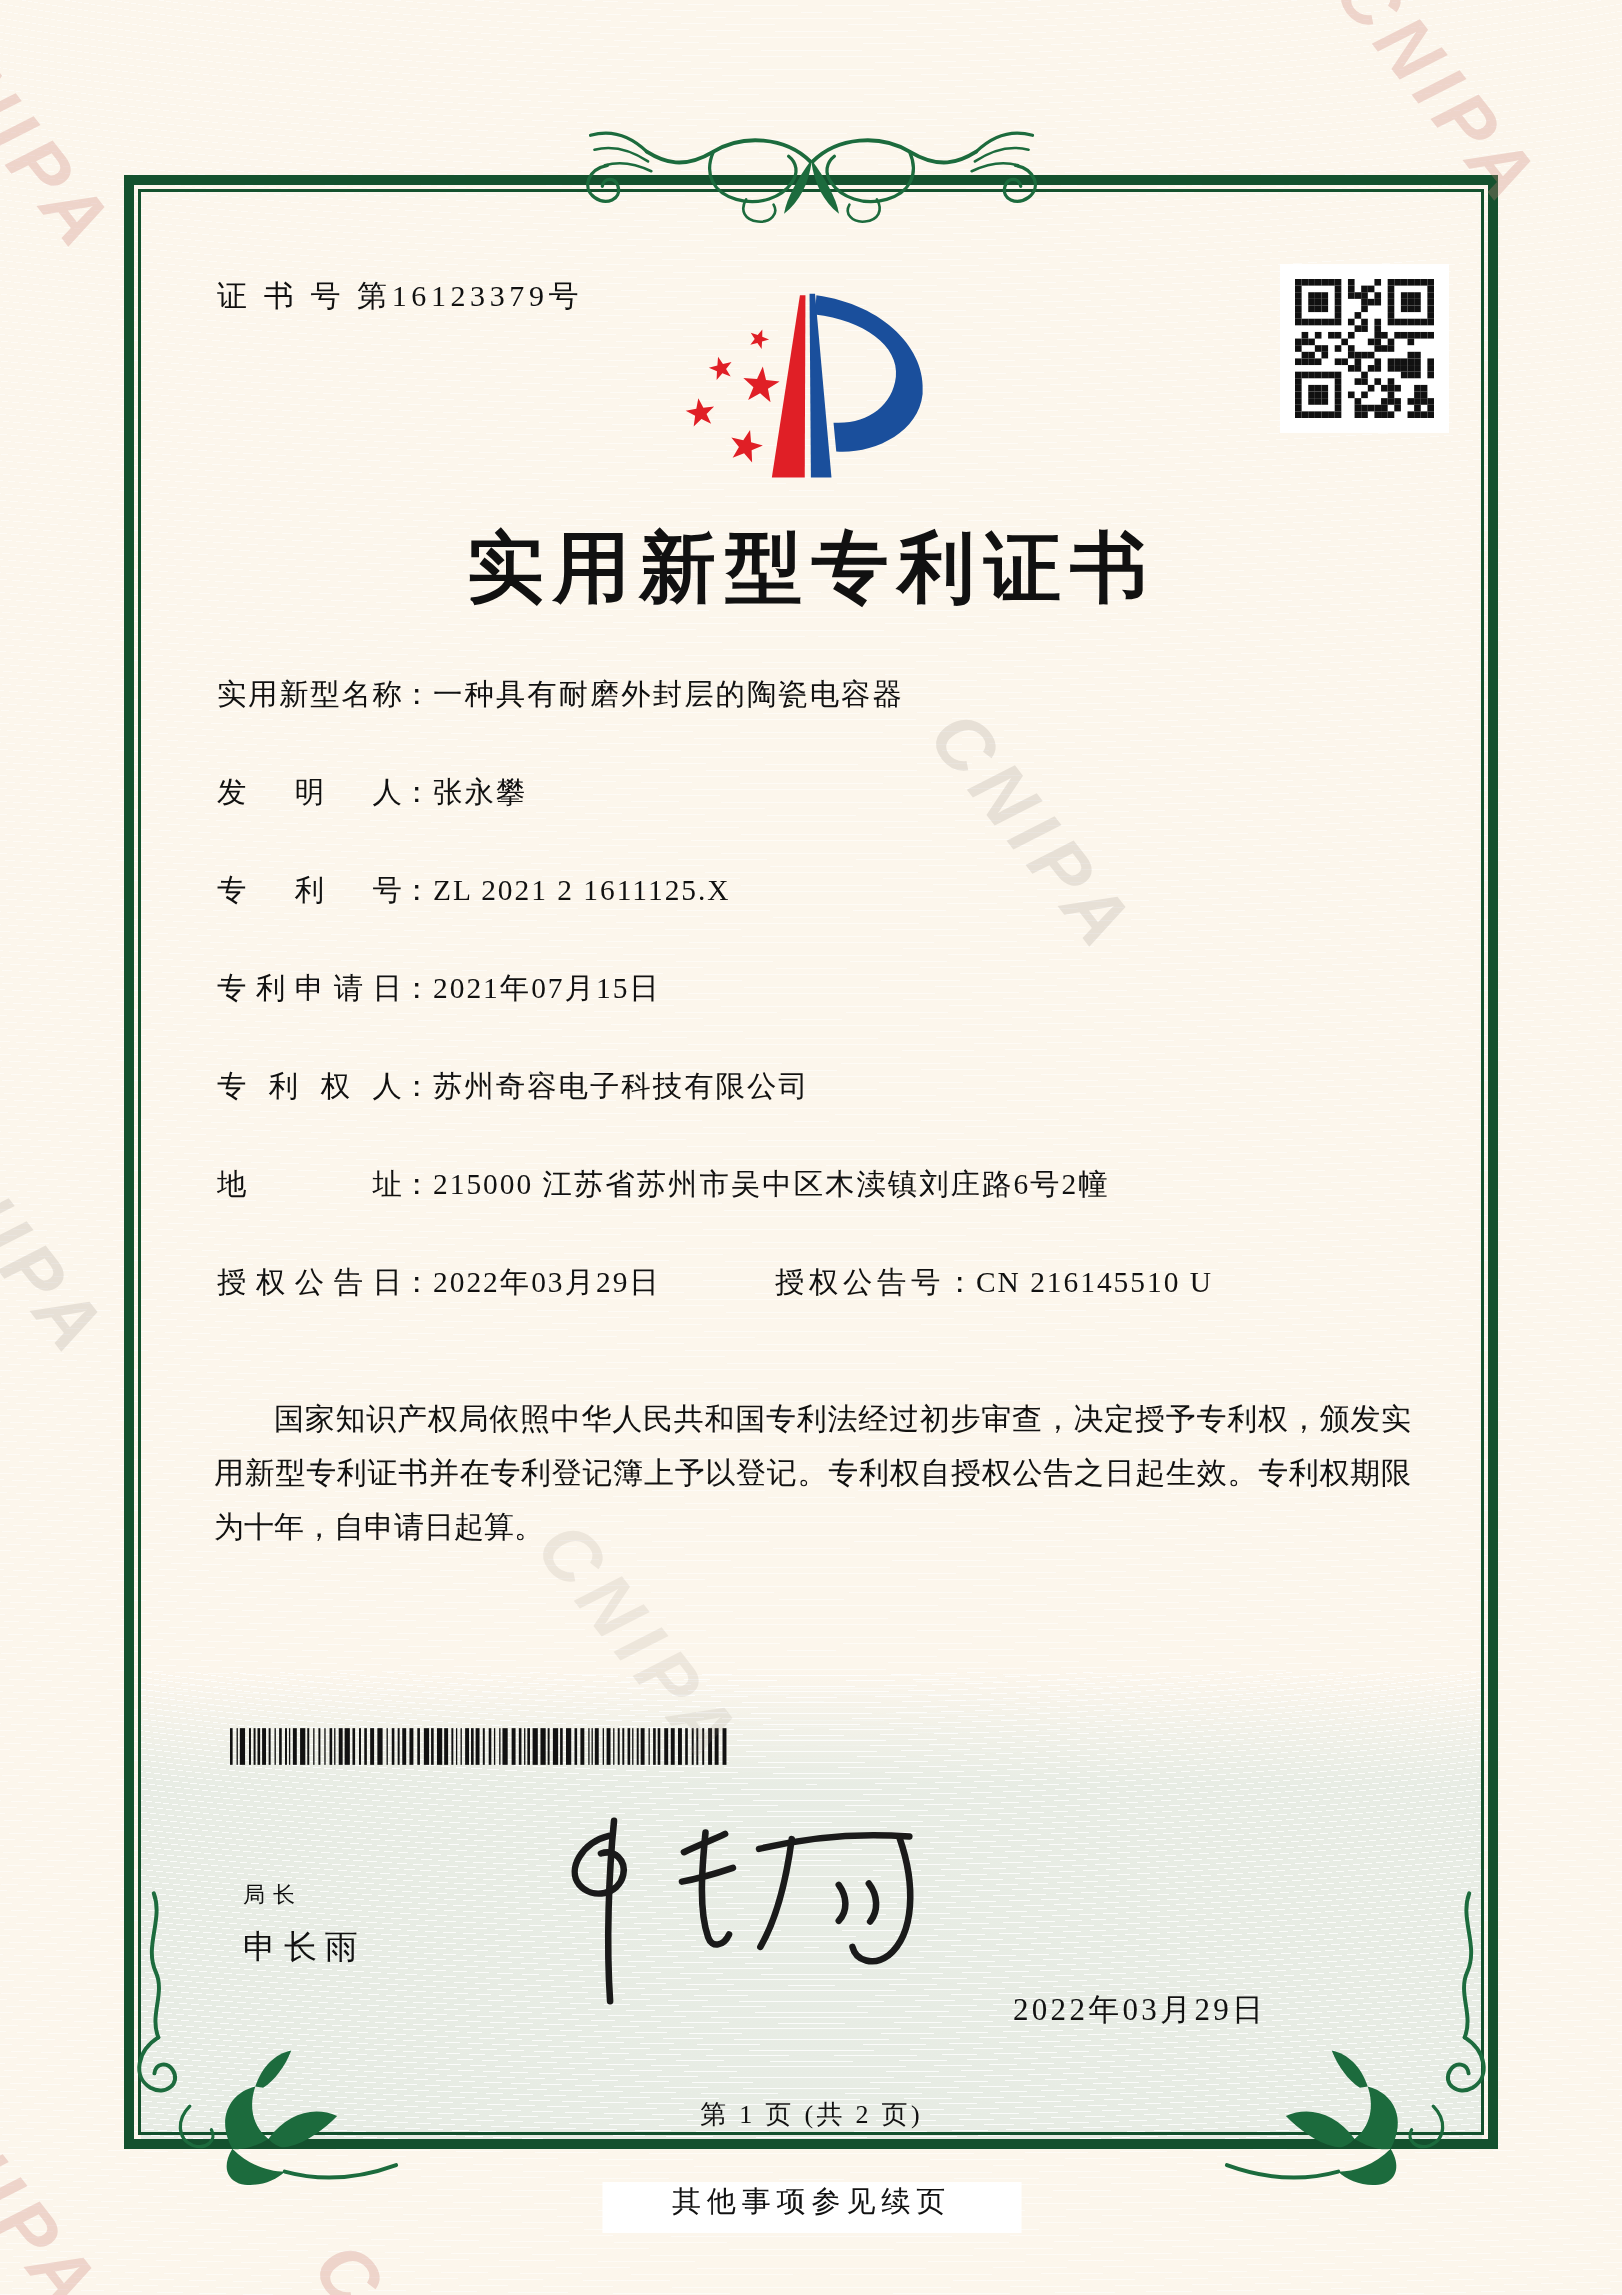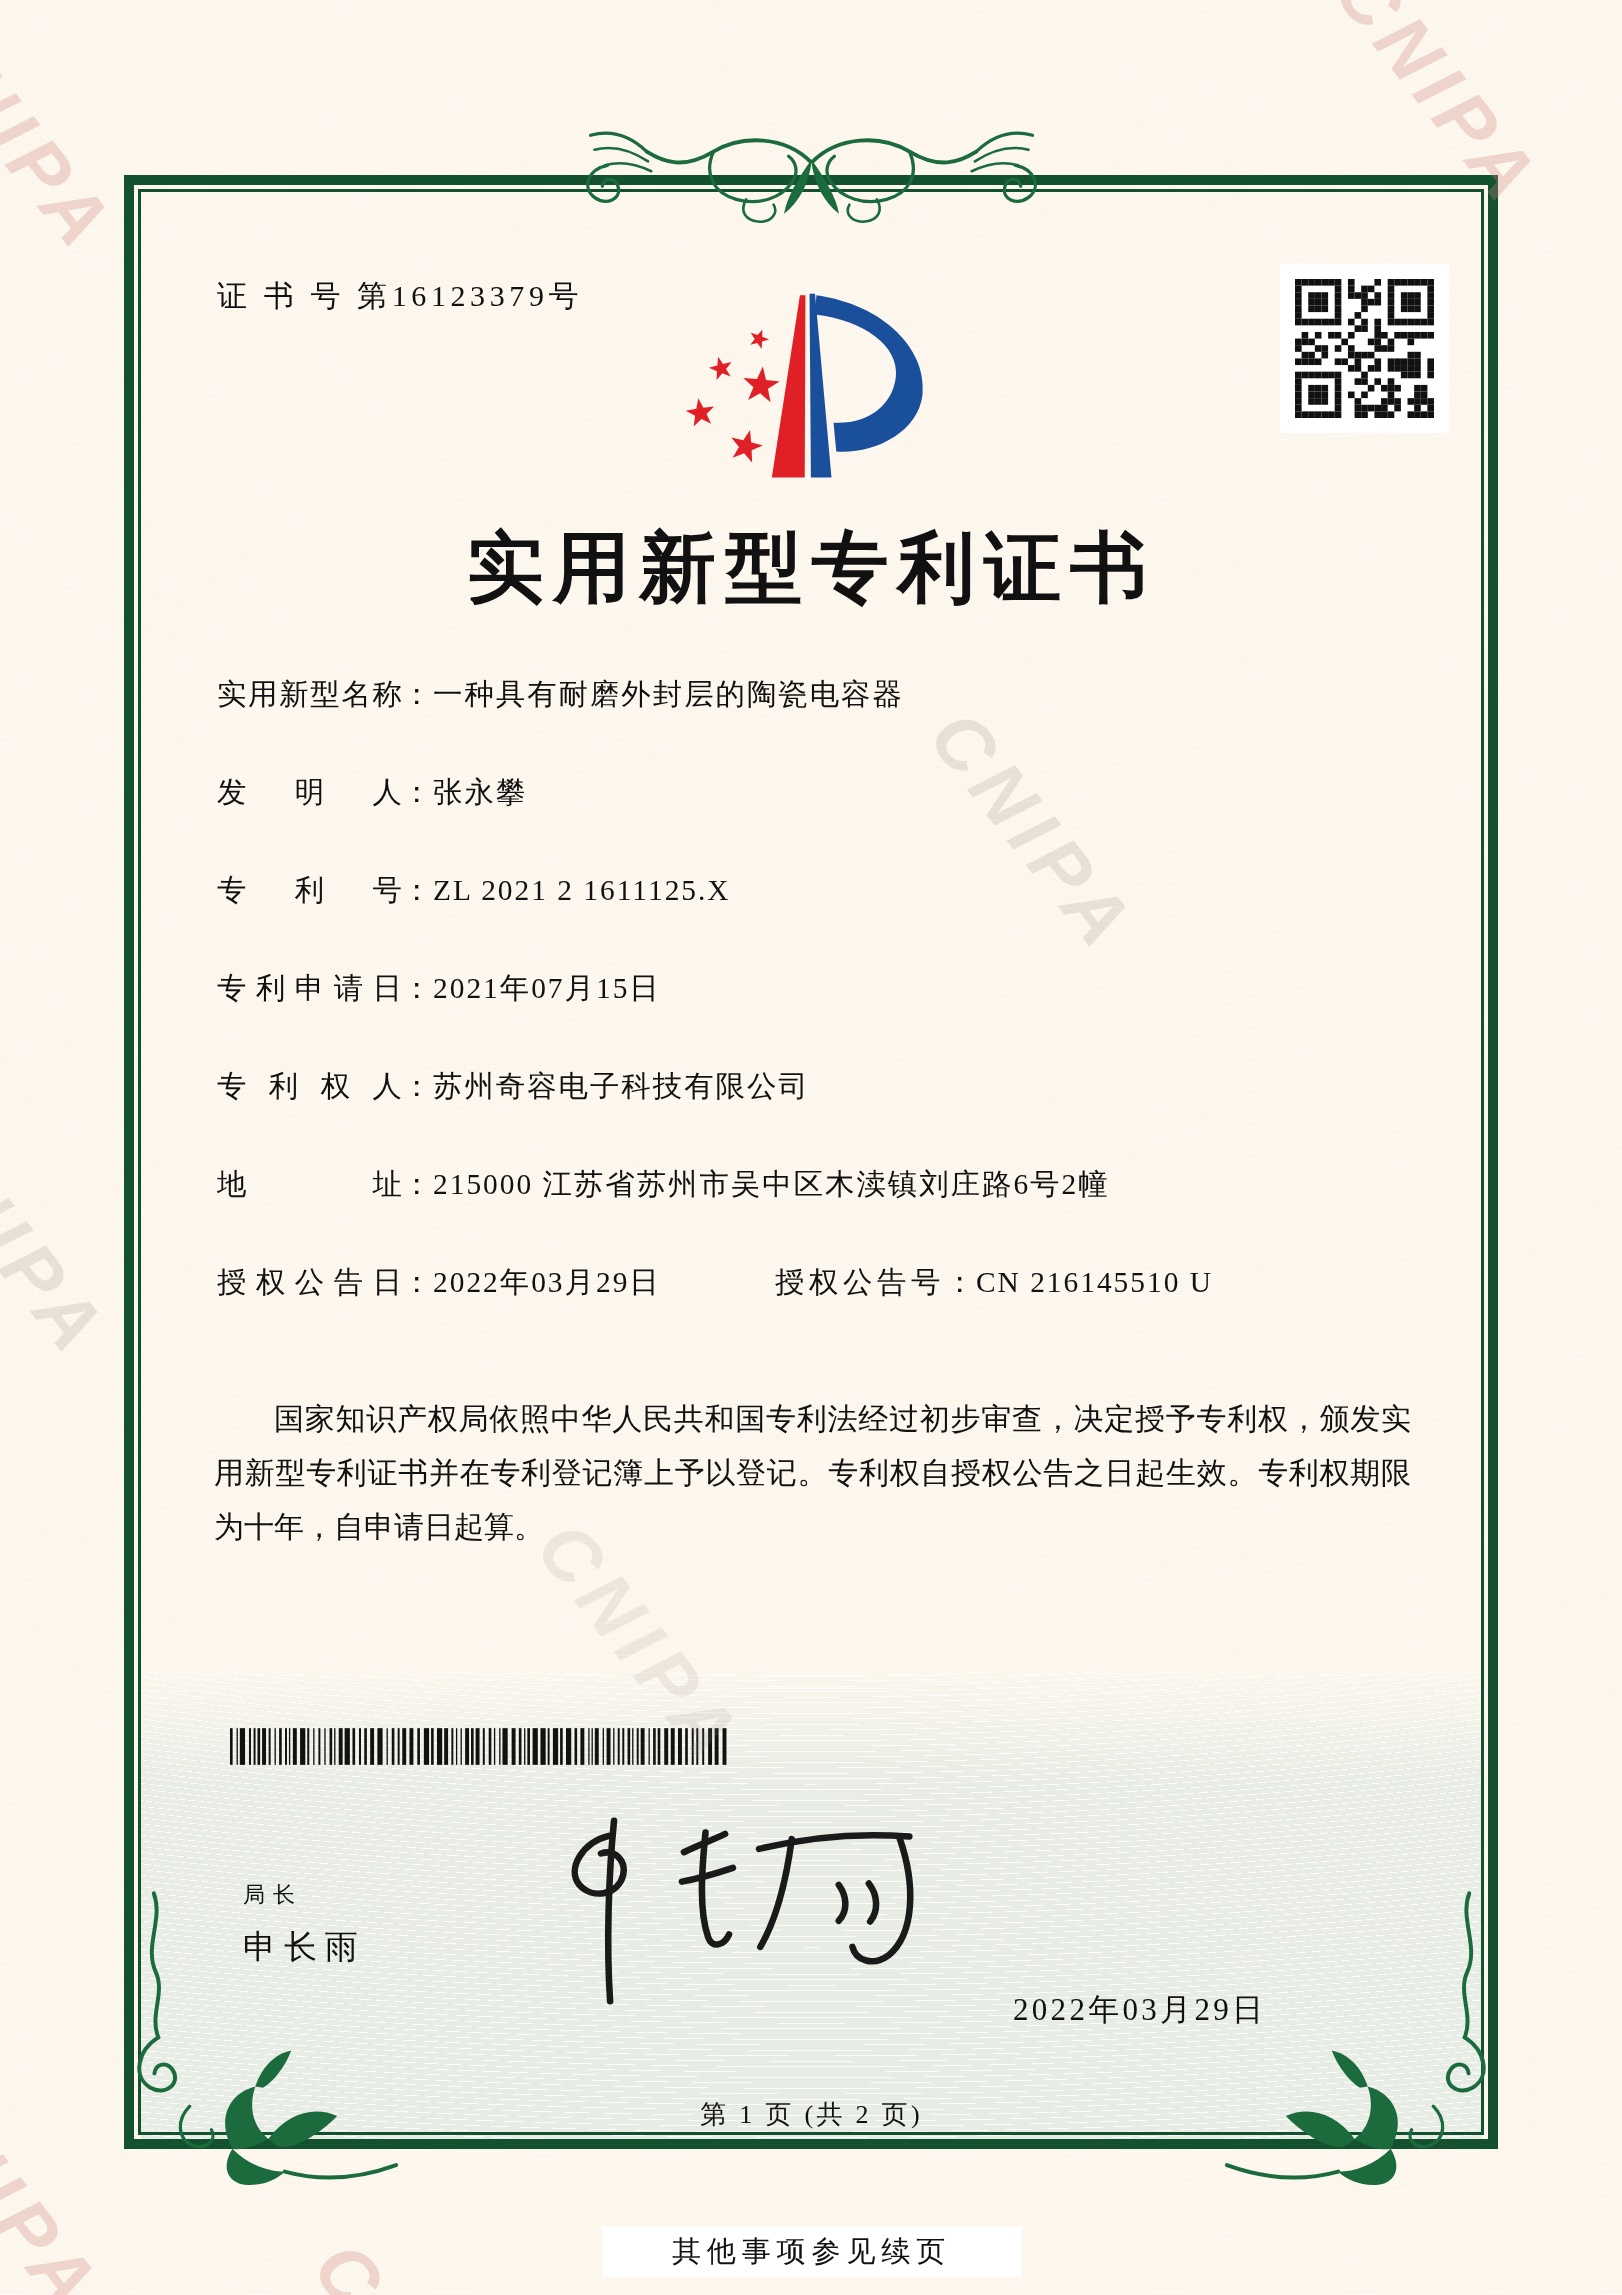--- a/index.html
+++ b/index.html
@@ -70,21 +70,21 @@
   }
   .paras p{margin:18px;text-indent:2em;}
   .barcode{position:absolute;left:230px;top:1728px;width:503px;height:37px;z-index:4;}
   .sig-title{position:absolute;left:243px;top:1856px;font-size:22px;letter-spacing:7.9px;z-index:4;margin-top:24px;}
   .sig-name{position:absolute;left:243px;top:1925px;font-size:33px;letter-spacing:7.9px;z-index:4;text-align:center;}
   .signature{position:absolute;left:543px;top:1813px;z-index:4;}
   .issue-date{position:absolute;left:1013px;top:1989px;font-size:31px;letter-spacing:3.3px;z-index:4;}
   .page-info{position:absolute;left:0;top:2097px;width:100%;text-align:center;font-size:26px;letter-spacing:3.3px;z-index:4;}
   .footer-strip{
     position:absolute;left:50%;transform:translateX(-50%);top:2182px;width:419px;height:51px;
-    background:#ffffff;display:flex;align-items:center;justify-content:center;z-index:4;margin-top:44px;
+    background:#ffffff;display:flex;justify-content:center;z-index:4;
   }
   .footer-note{font-size:29px;letter-spacing:5.9px;}
 </style>
 </head>
 <body>
 
 <div class="page">
 
   <div class="page-waves"></div>
   <div class="green-zone"></div>

